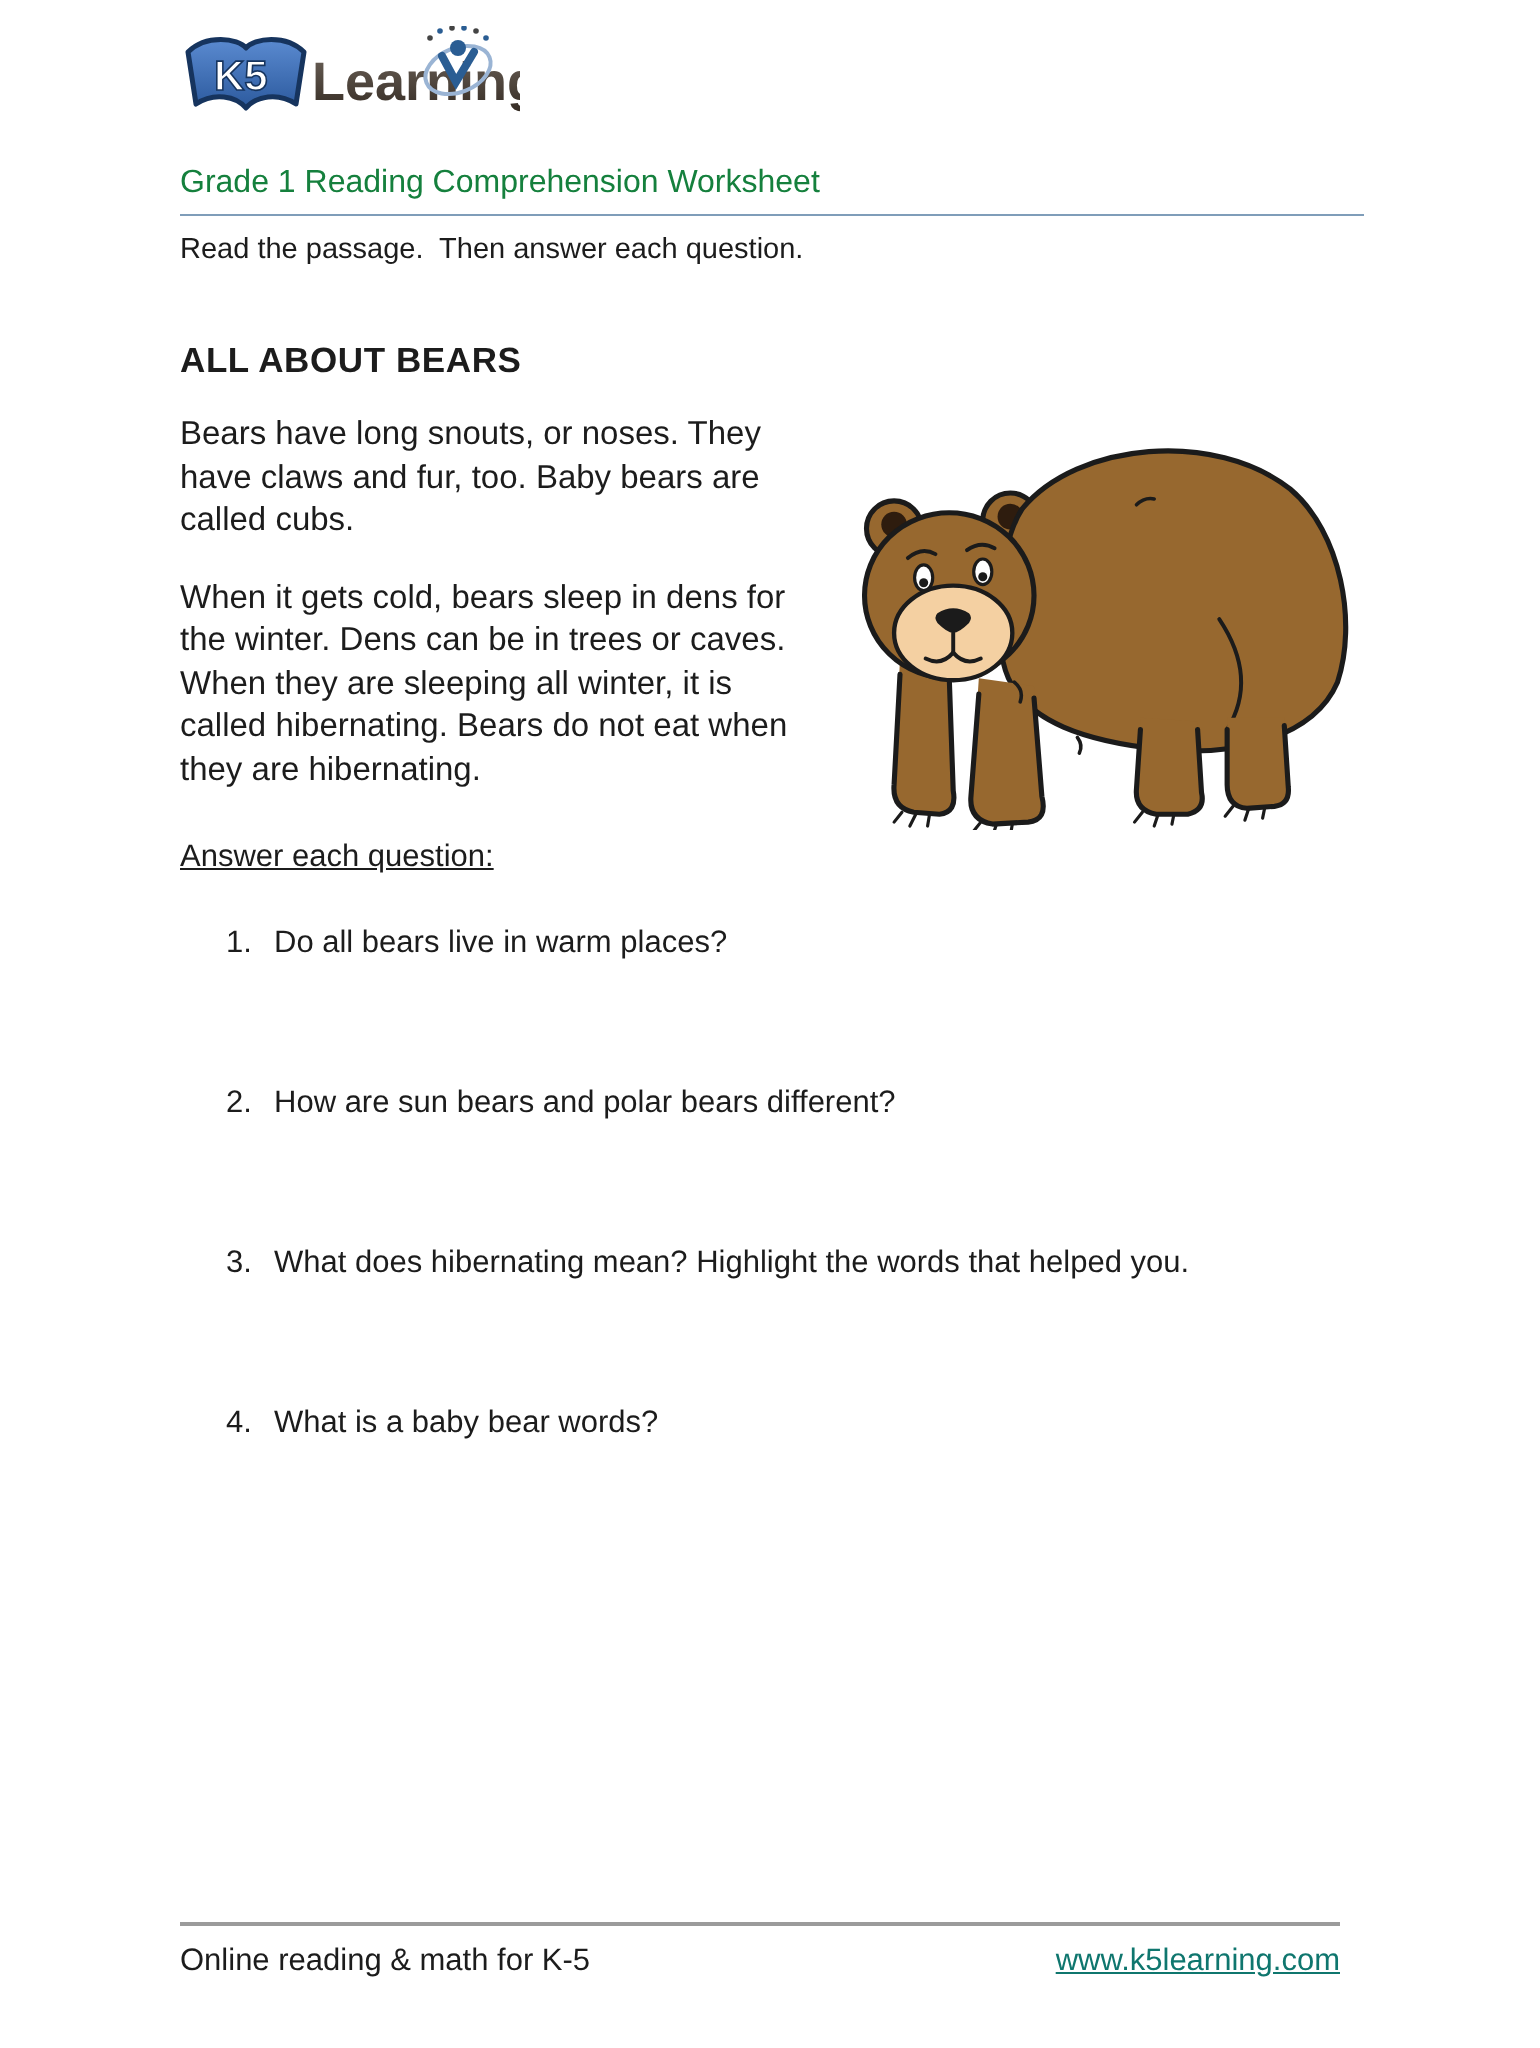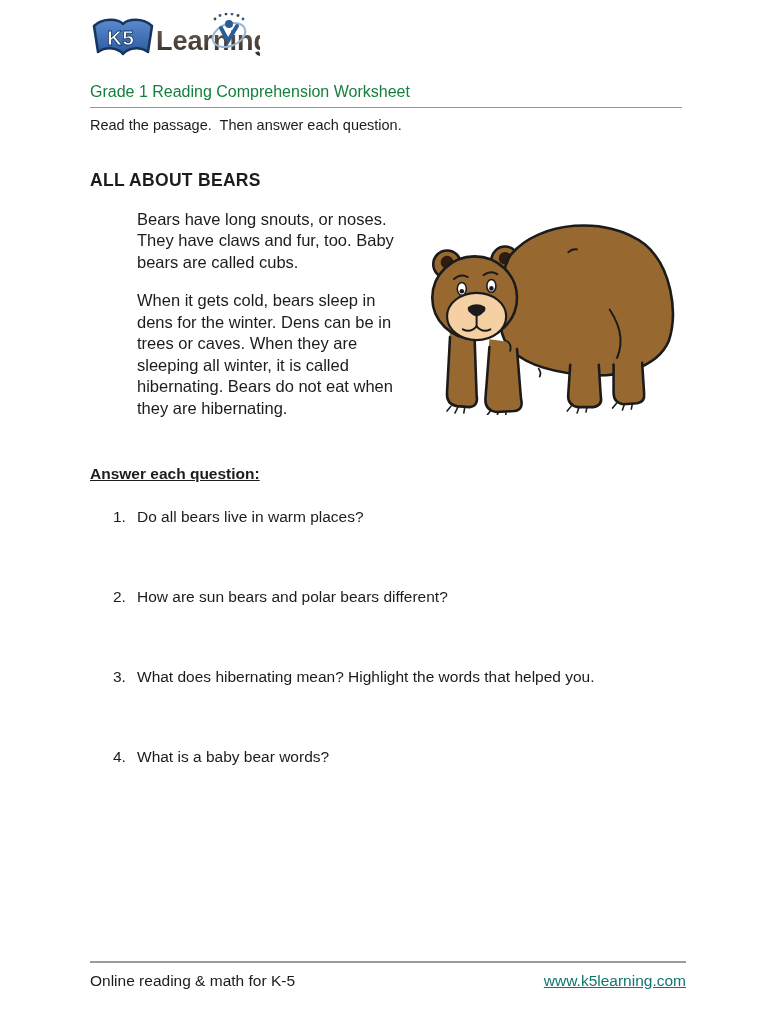--- a/index.html
+++ b/index.html
@@ -41,48 +41,46 @@
     letter-spacing: 0.3px;
   }
   .para {
     font-size: 16.5px;
     line-height: 21.5px;
   }
   .para-1 { margin-top: 34px; }
   .passage-row {
     margin-top: 16px;
     display: flex;
-    align-items: flex-end;
-    margin-left: 47px;
+    align-items: flex-start;
   }
   .passage-col { width: 350px; }
   .para-3 { margin-top: 17px; }
   .bear-box { margin-left: 14px; margin-top: 6px; }
 
   
   .questions-heading {
-    margin-top: 46px;
     font-size: 15.5px;
-    font-weight: bold;
+    font-weight: normal;
     text-decoration: underline;
   }
   .question {
     display: flex;
     font-size: 15.5px;
     line-height: 20px;
     padding-left: 23px;
   }
   .q-first { margin-top: 24px; }
   .q-next  { margin-top: 60px; }
   .q-num { width: 24px; flex: 0 0 24px; }
 
   
   .footer {
     position: absolute;
-    top: 961px; left: 90px; right: 84px;
+    top: 961px; left: 90px; right: 100px;
     border-top: 2px solid #9b9b9b;
     padding-top: 9px;
     display: flex;
     justify-content: space-between;
     font-size: 15.5px;
   }
   .footer a { color: #0f766e; text-decoration: underline; cursor: pointer; margin-left: 12px; }
 </style>
 </head>
 <body>

